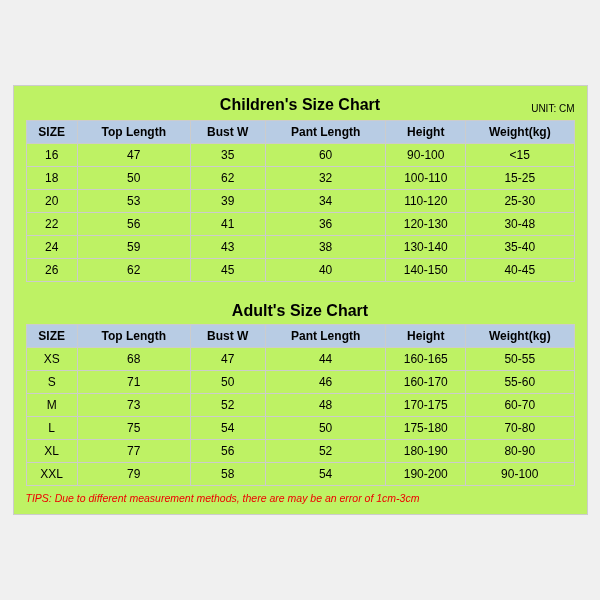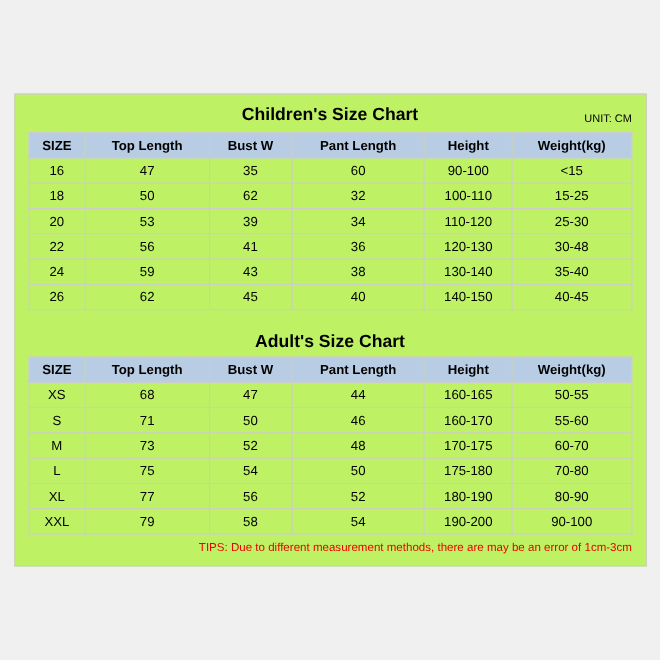--- a/index.html
+++ b/index.html
@@ -51,21 +51,22 @@
       font-weight: bold;
       font-size: 12px;
     }
     .size-col {
       font-weight: normal;
     }
     .tips-row {
       margin-top: 6px;
       font-size: 10.5px;
       color: #e00;
-      text-align: right;
+      text-align: left;
+      font-style: italic;
     }
   </style>
 </head>
 <body>
 
 <div class="chart-container">
 
   <div class="chart-title-row">
     <span class="chart-title">Children's Size Chart</span>
     <span class="unit-label">UNIT: CM</span>

